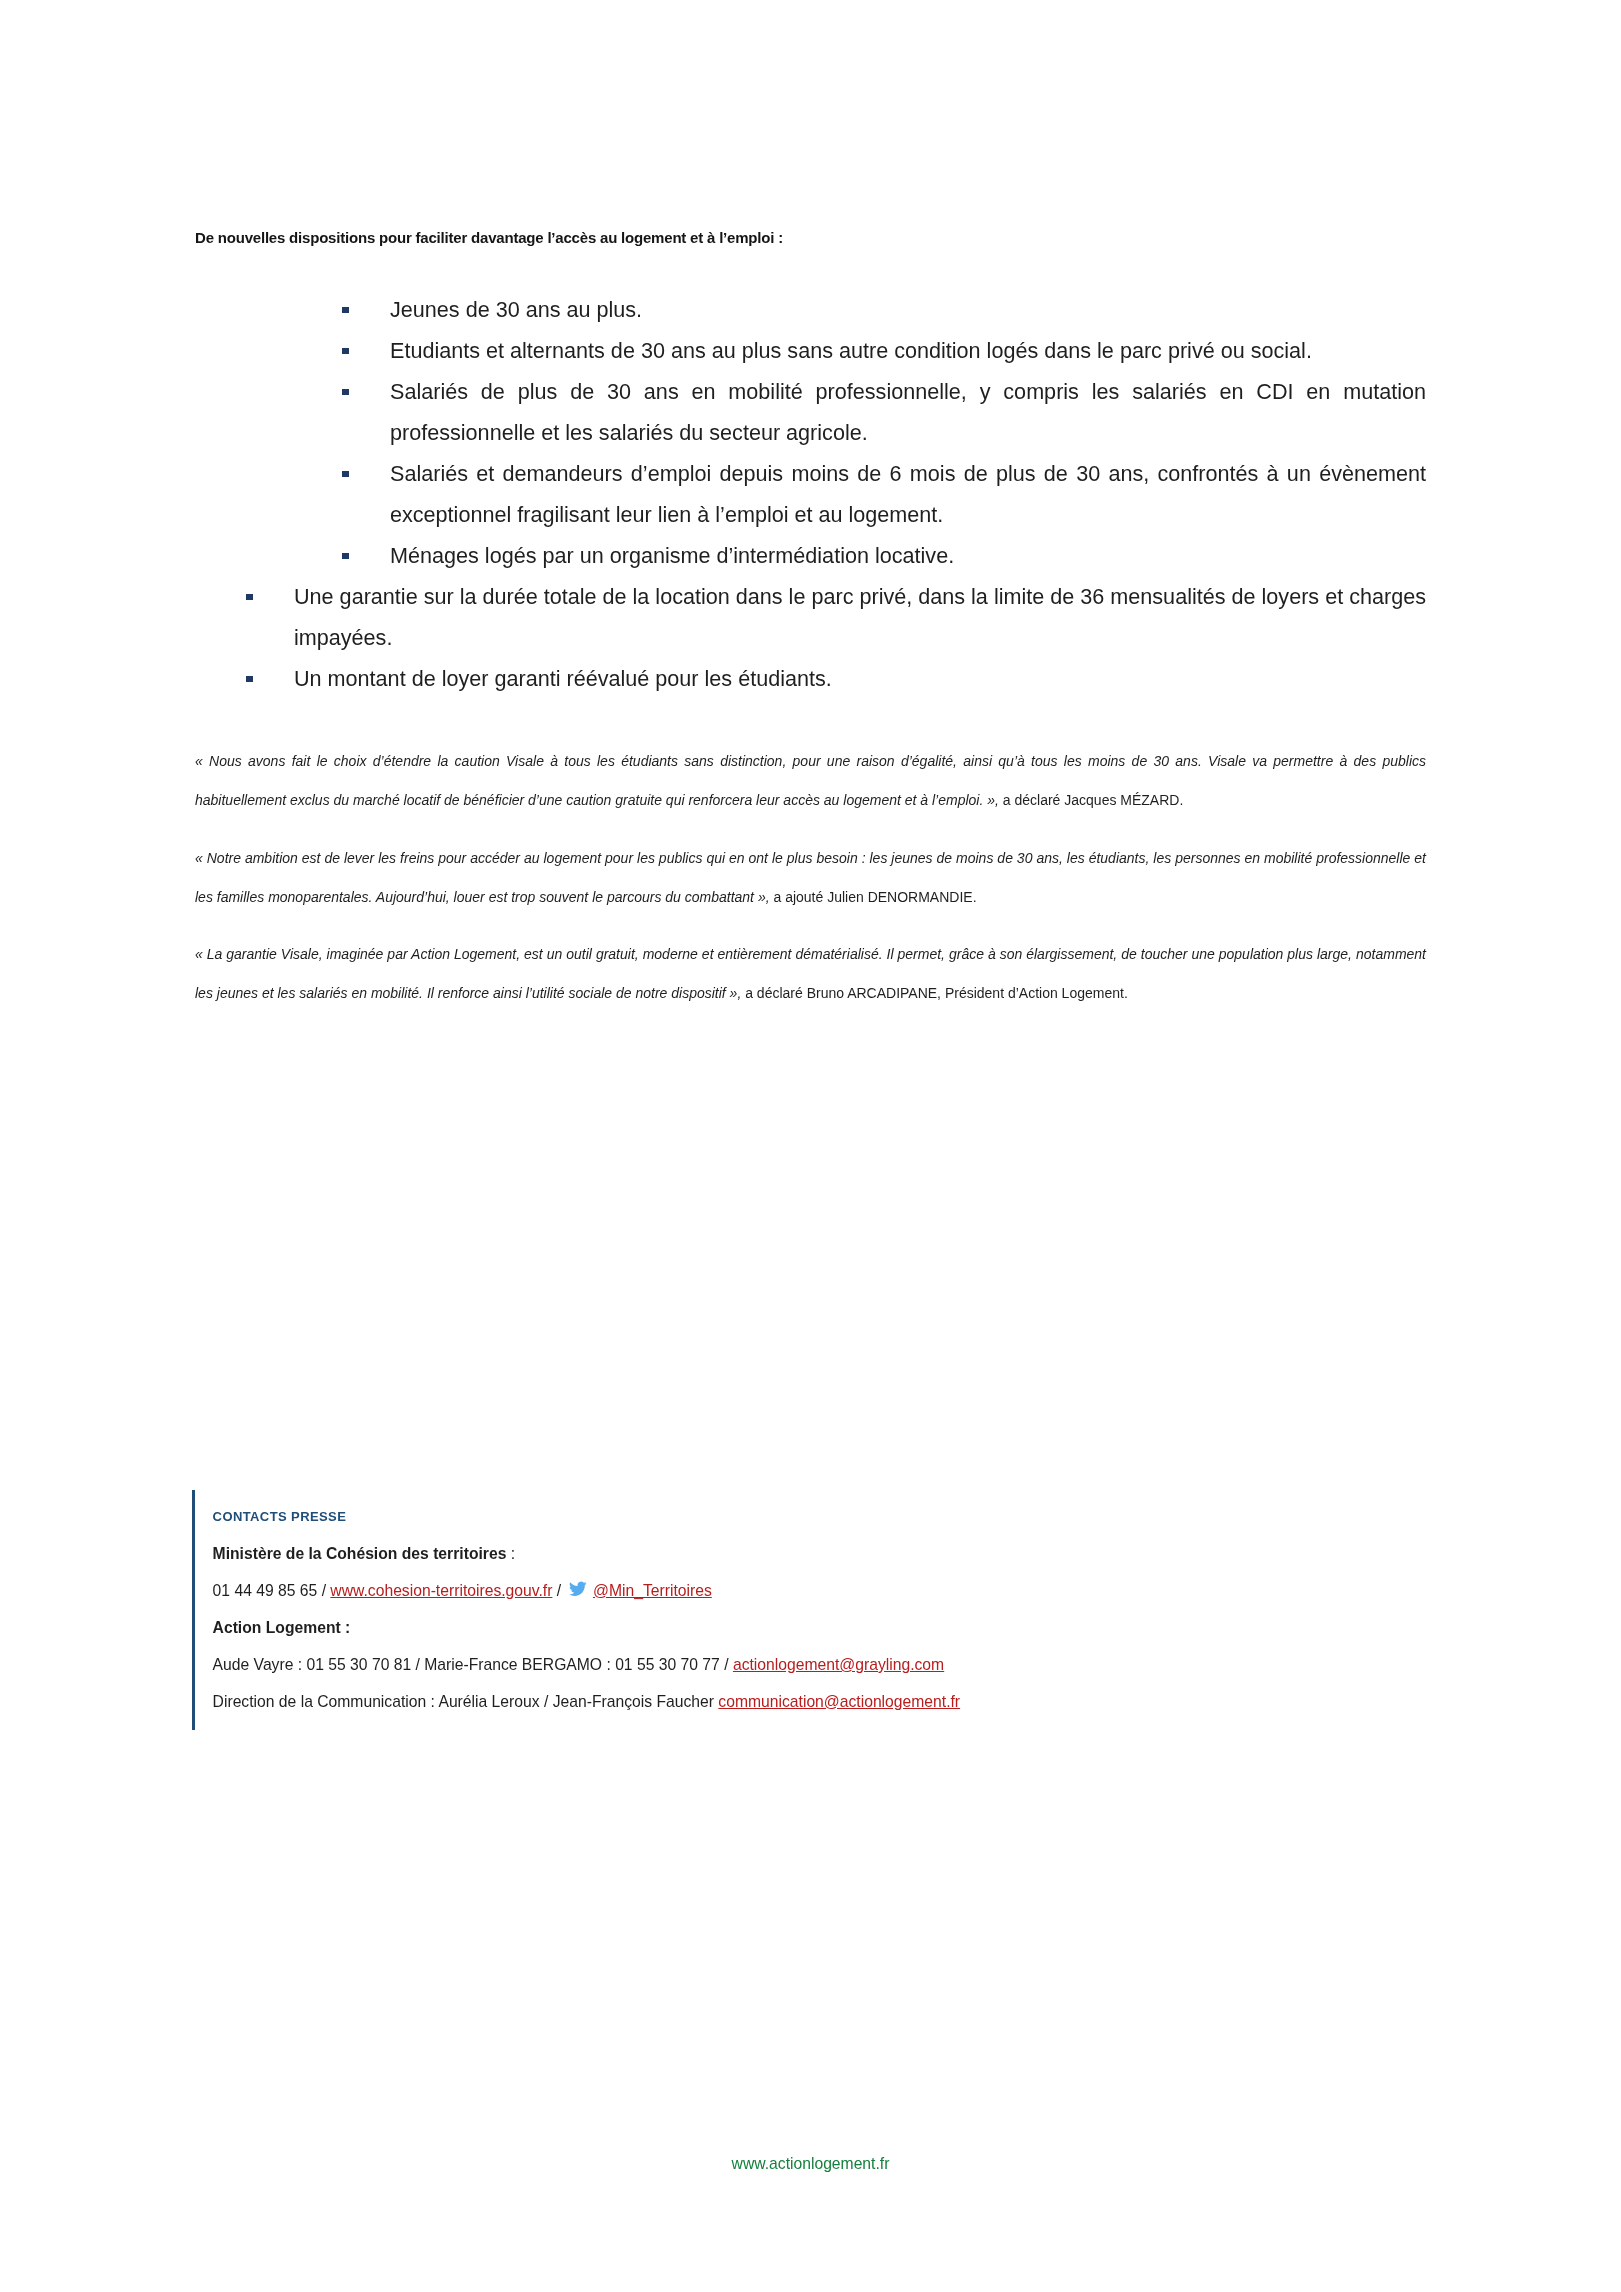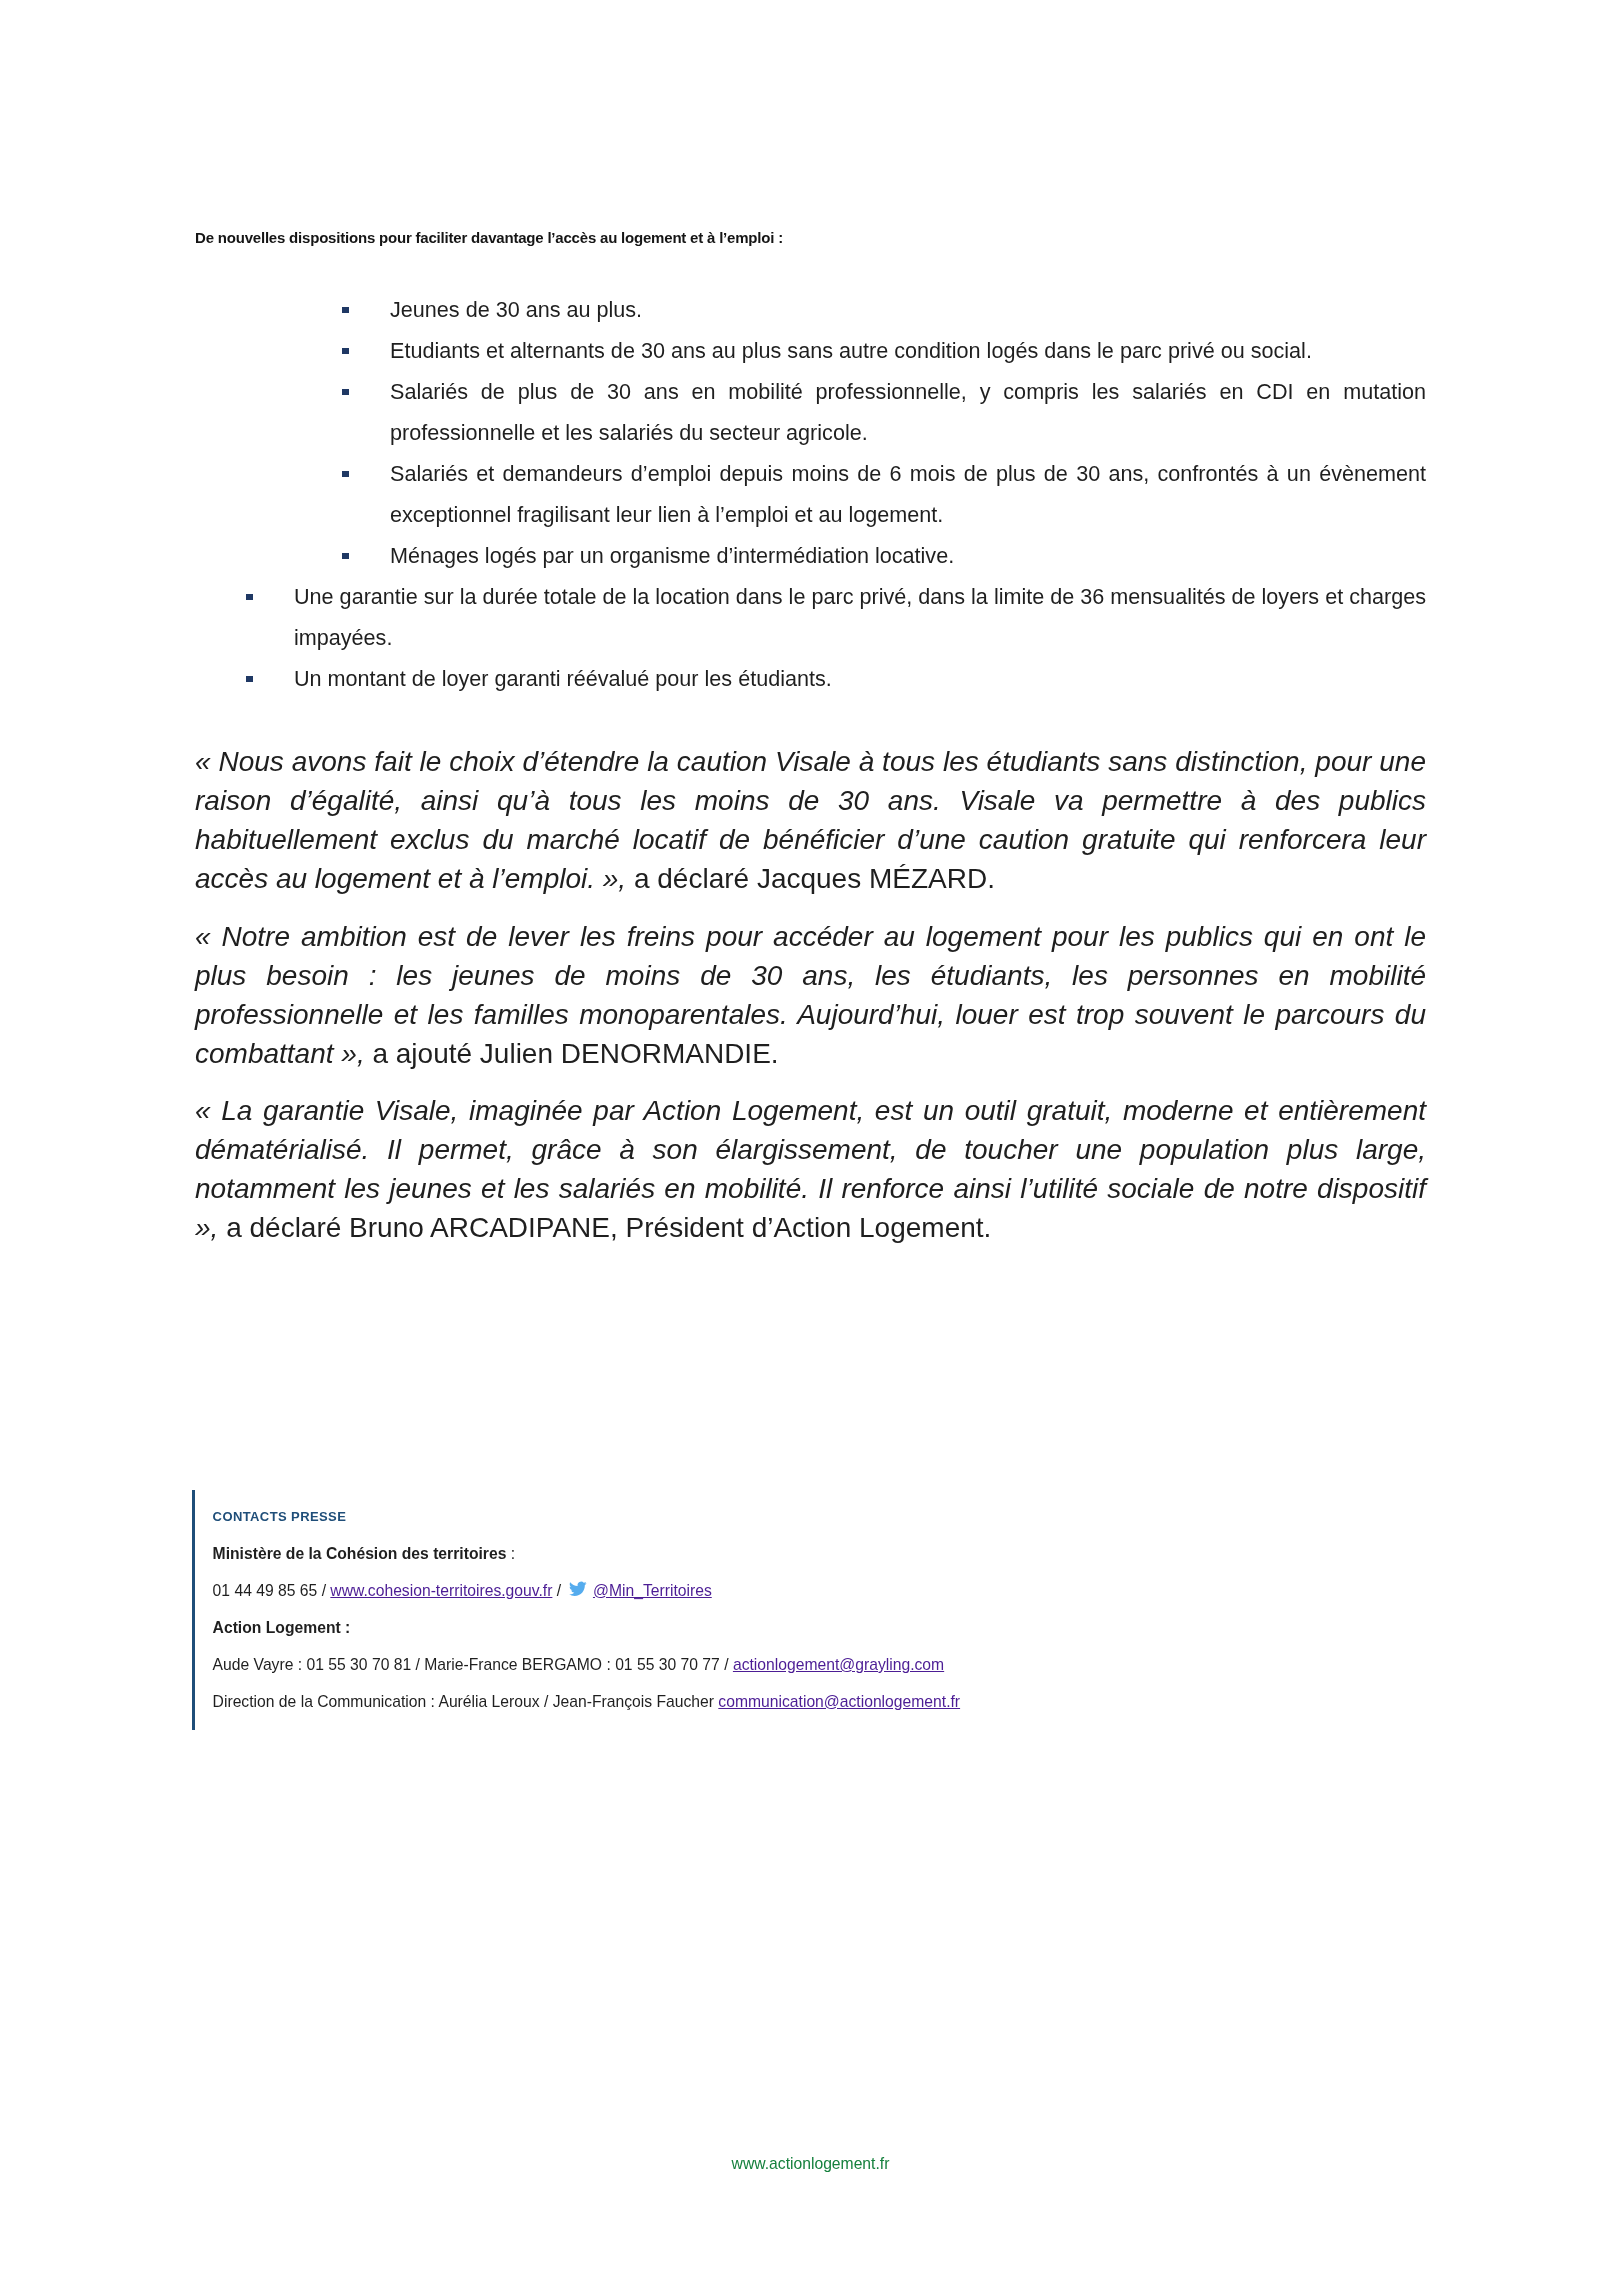--- a/index.html
+++ b/index.html
@@ -39,21 +39,21 @@
     width: 6.9px;
     height: 6.9px;
     background: #1F3864;
     top: 17.6px;
   }
   .l1 > .sq { left: 51px; }
   .l2 > .sq { left: 147px; }
   .quotes { margin-top: 43px; }
   .quote {
     margin: 0 0 18.6px 0;
-    font-size: 28px;
+    font-size: 14px;
     line-height: 39px;
     text-align: justify;
   }
   .quote .qt { font-style: italic; }
   .quote .attr { font-style: normal; }
 
   .contacts {
     position: absolute;
     left: 192px;
     top: 1490px;
@@ -65,21 +65,21 @@
     color: #1f1f1f;
   }
   .contacts-heading {
     color: #1F4E79;
     font-weight: 700;
     font-size: 13px;
     letter-spacing: 0.4px;
   }
   .contacts .bold { font-weight: 700; }
   .contacts a {
-    color: #4c1d95;
+    color: #b91c1c;
     text-decoration: underline;
   }
   .tw-link { text-decoration: none !important; }
   .tw-link .handle { text-decoration: underline; margin-top: 12px; }
   .tw-icon {
     display: inline-block;
     width: 21.6px;
     height: 17.6px;
     vertical-align: -2px;
     margin: 0 3.9px 0 2px;

